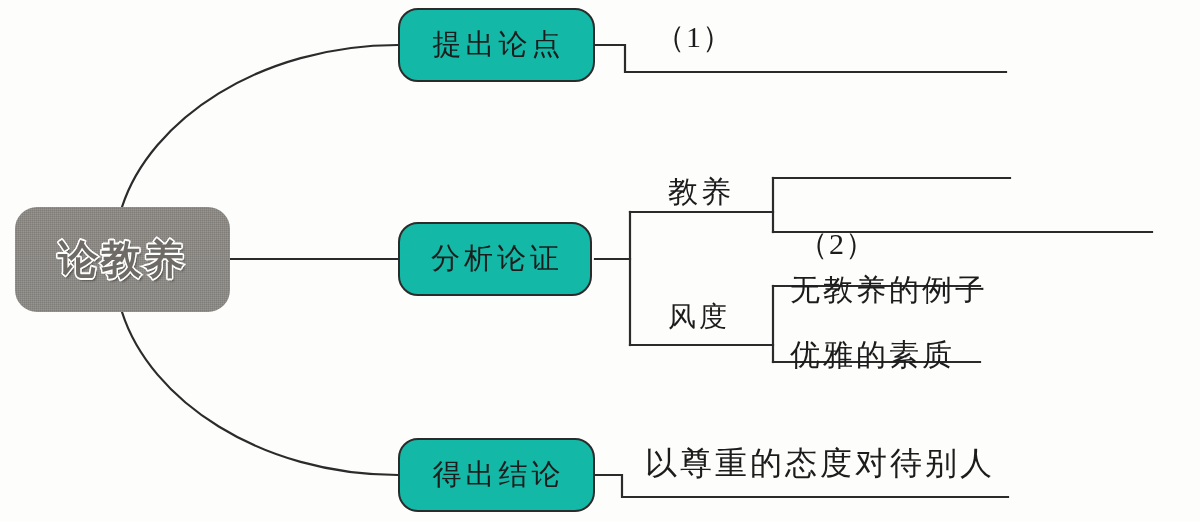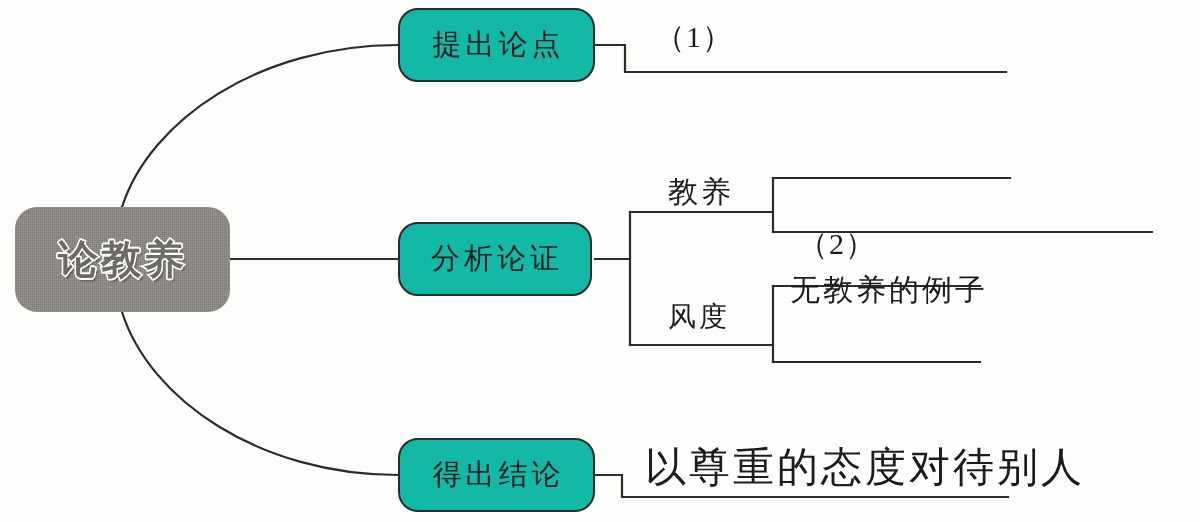--- a/index.html
+++ b/index.html
@@ -96,21 +96,21 @@
   #txt-blank1 { left: 655px; top: 22px;  font-size: 30px; letter-spacing: 1px; }
   #txt-blank2 { left: 798px; top: 229px; font-size: 30px; letter-spacing: 1px; }
 
   #txt-jiaoyang { left: 668px; top: 168px; font-size: 30px; margin-top: 9px; }
   #txt-fengdu   { left: 668px; top: 303px; font-size: 28px; }
 
   #txt-example  { left: 790px; top: 140px; font-size: 30px; }
   #txt-manner   { left: 790px; top: 275px; font-size: 30px; }
   #txt-quality  { left: 790px; top: 340px; font-size: 30px; }
 
-  #txt-respect  { left: 645px; top: 447px; font-size: 41px; }
+  #txt-respect  { left: 645px; top: 447px; font-size: 32px; }
 </style>
 </head>
 <body>
 
 <div id="canvas">
 
   <svg class="wires" viewBox="0 0 1200 522">
     <g fill="none" stroke="#2b2b2b" stroke-width="2.2" stroke-linecap="square">
 
       <path d="M 122 207 C 150 120 260 45 398 45"></path>
@@ -158,16 +158,17 @@
 
   <span class="txt cn" id="txt-jiaoyang">教养</span>
 
   <span class="txt cn" id="txt-fengdu">风度</span>
 
 
   <span class="txt" id="txt-blank2">（2）</span>
 
   <span class="txt cn" id="txt-manner">无教养的例子</span>
 
+  <span class="txt cn" id="txt-quality">优雅的素质</span>
 
   <span class="txt cn" id="txt-respect">以尊重的态度对待别人</span>
 
 </div>
 
 </body></html>

